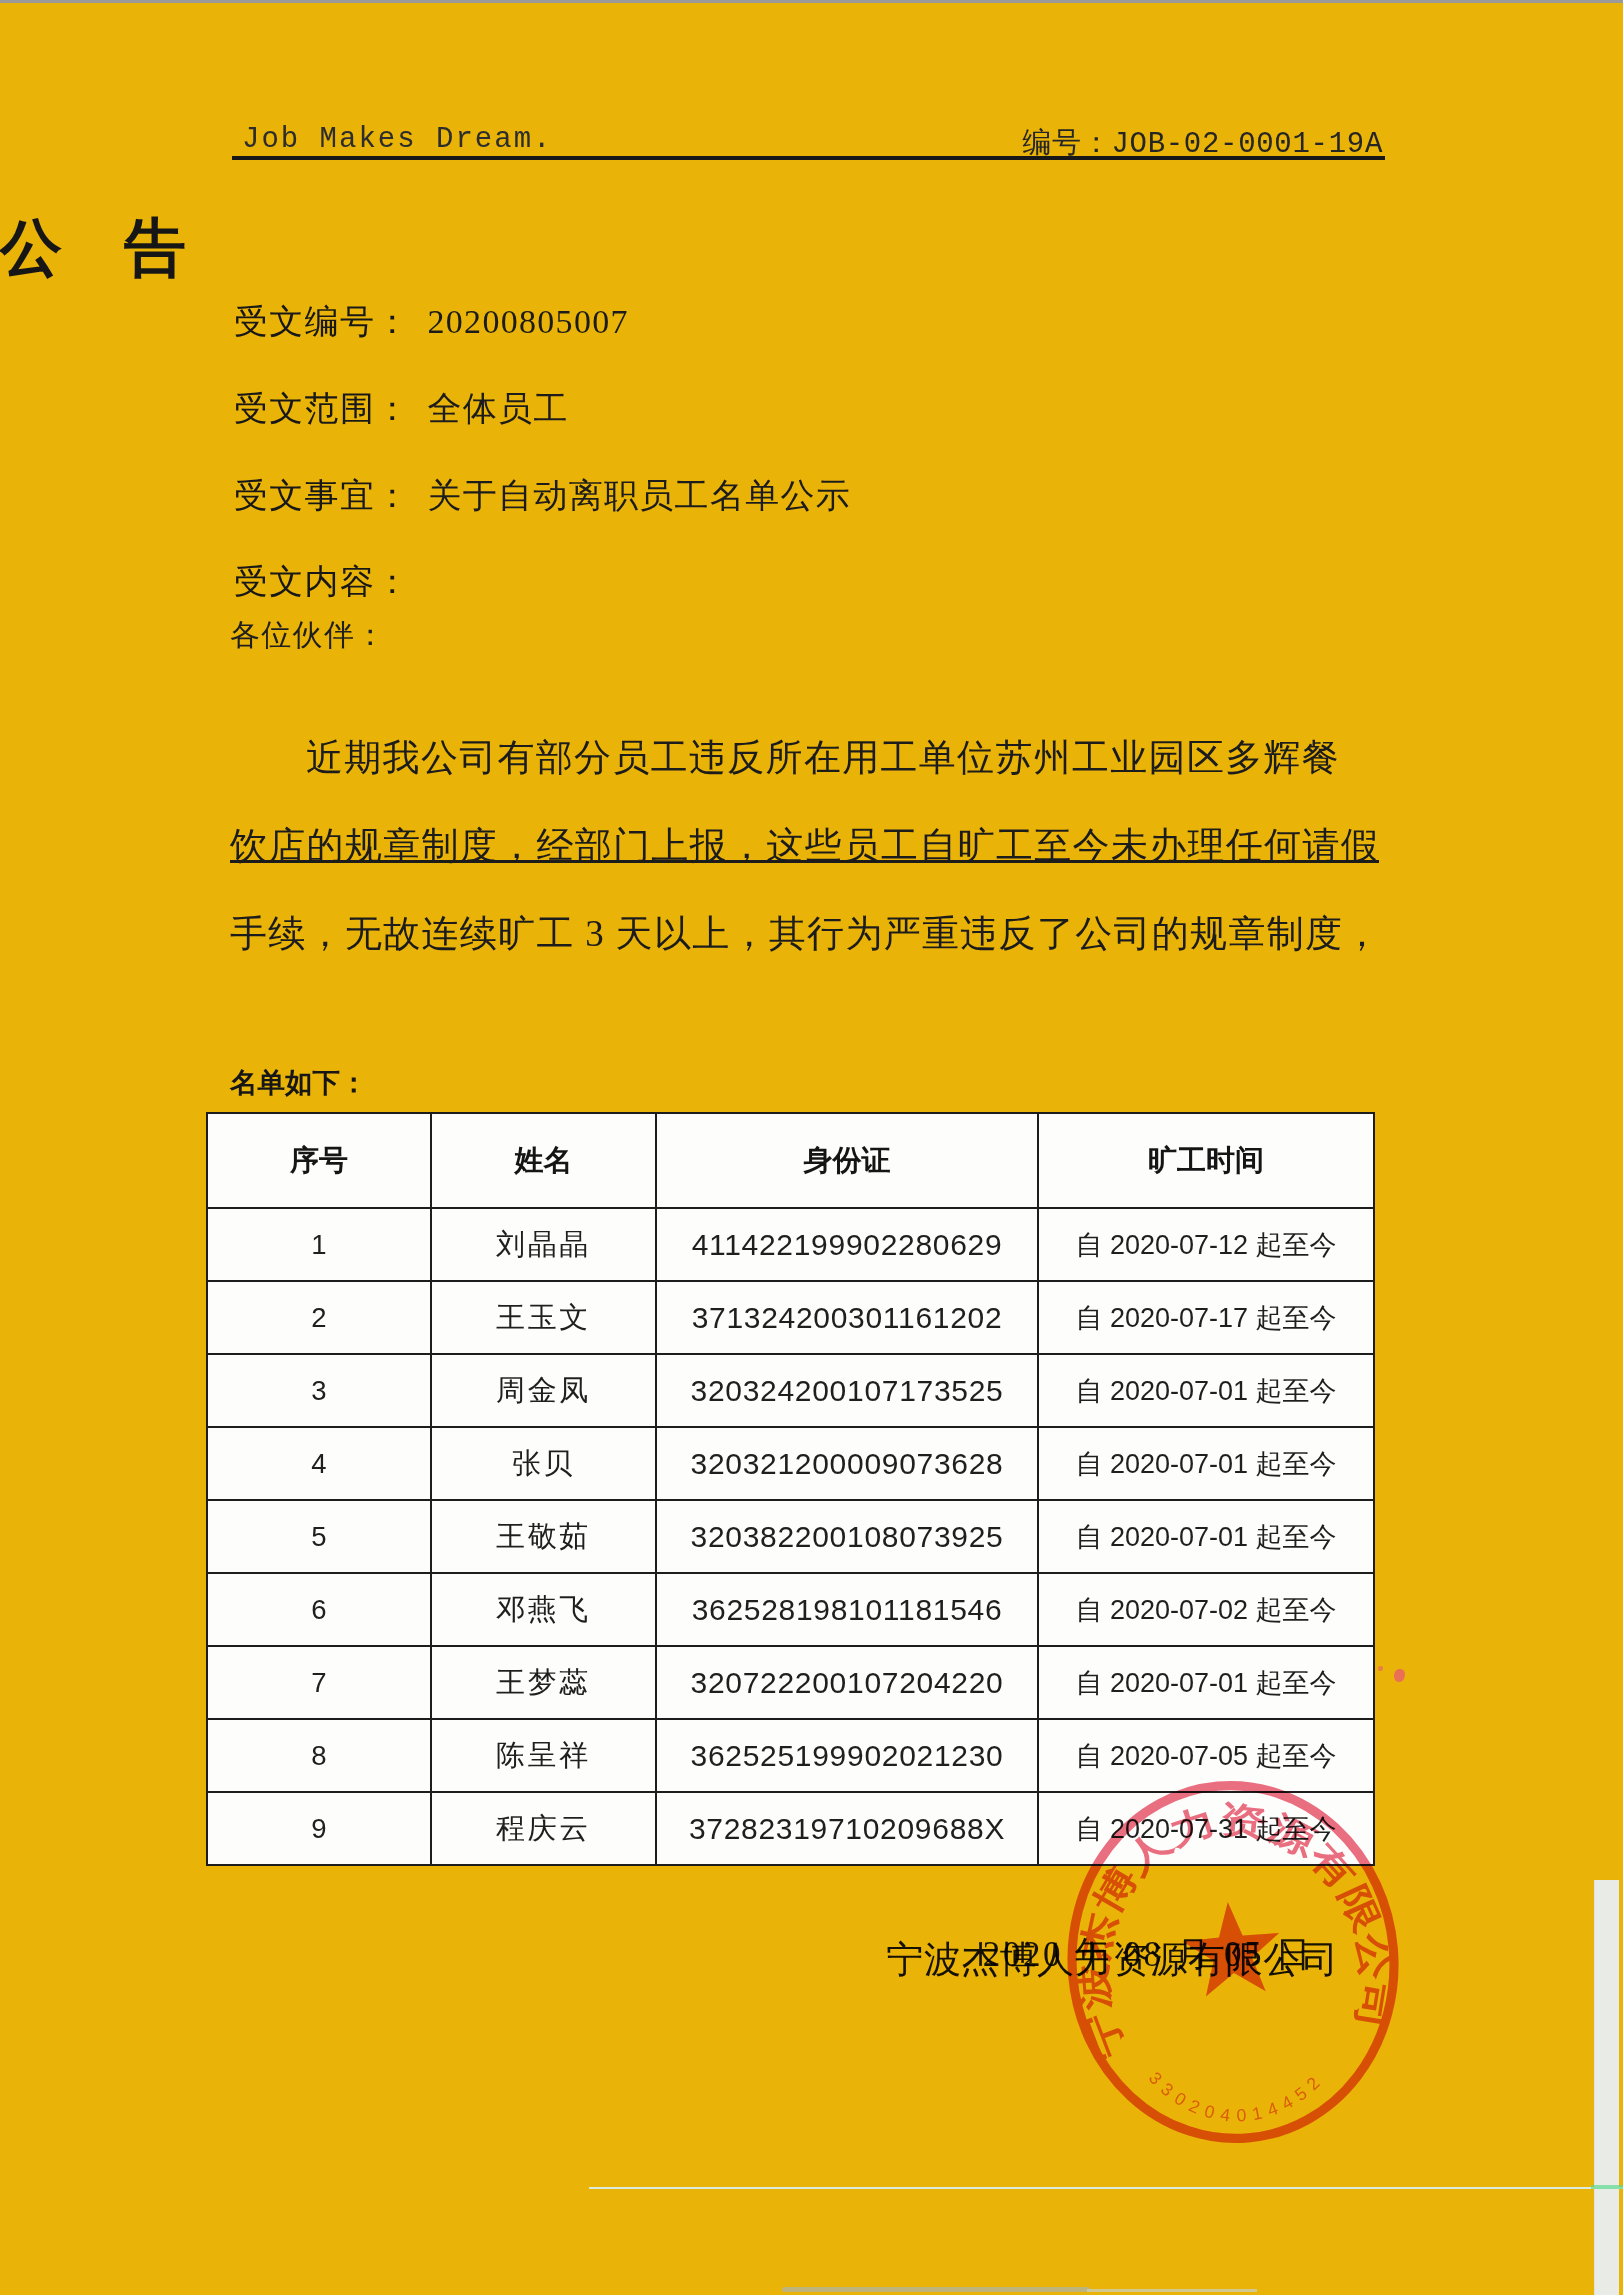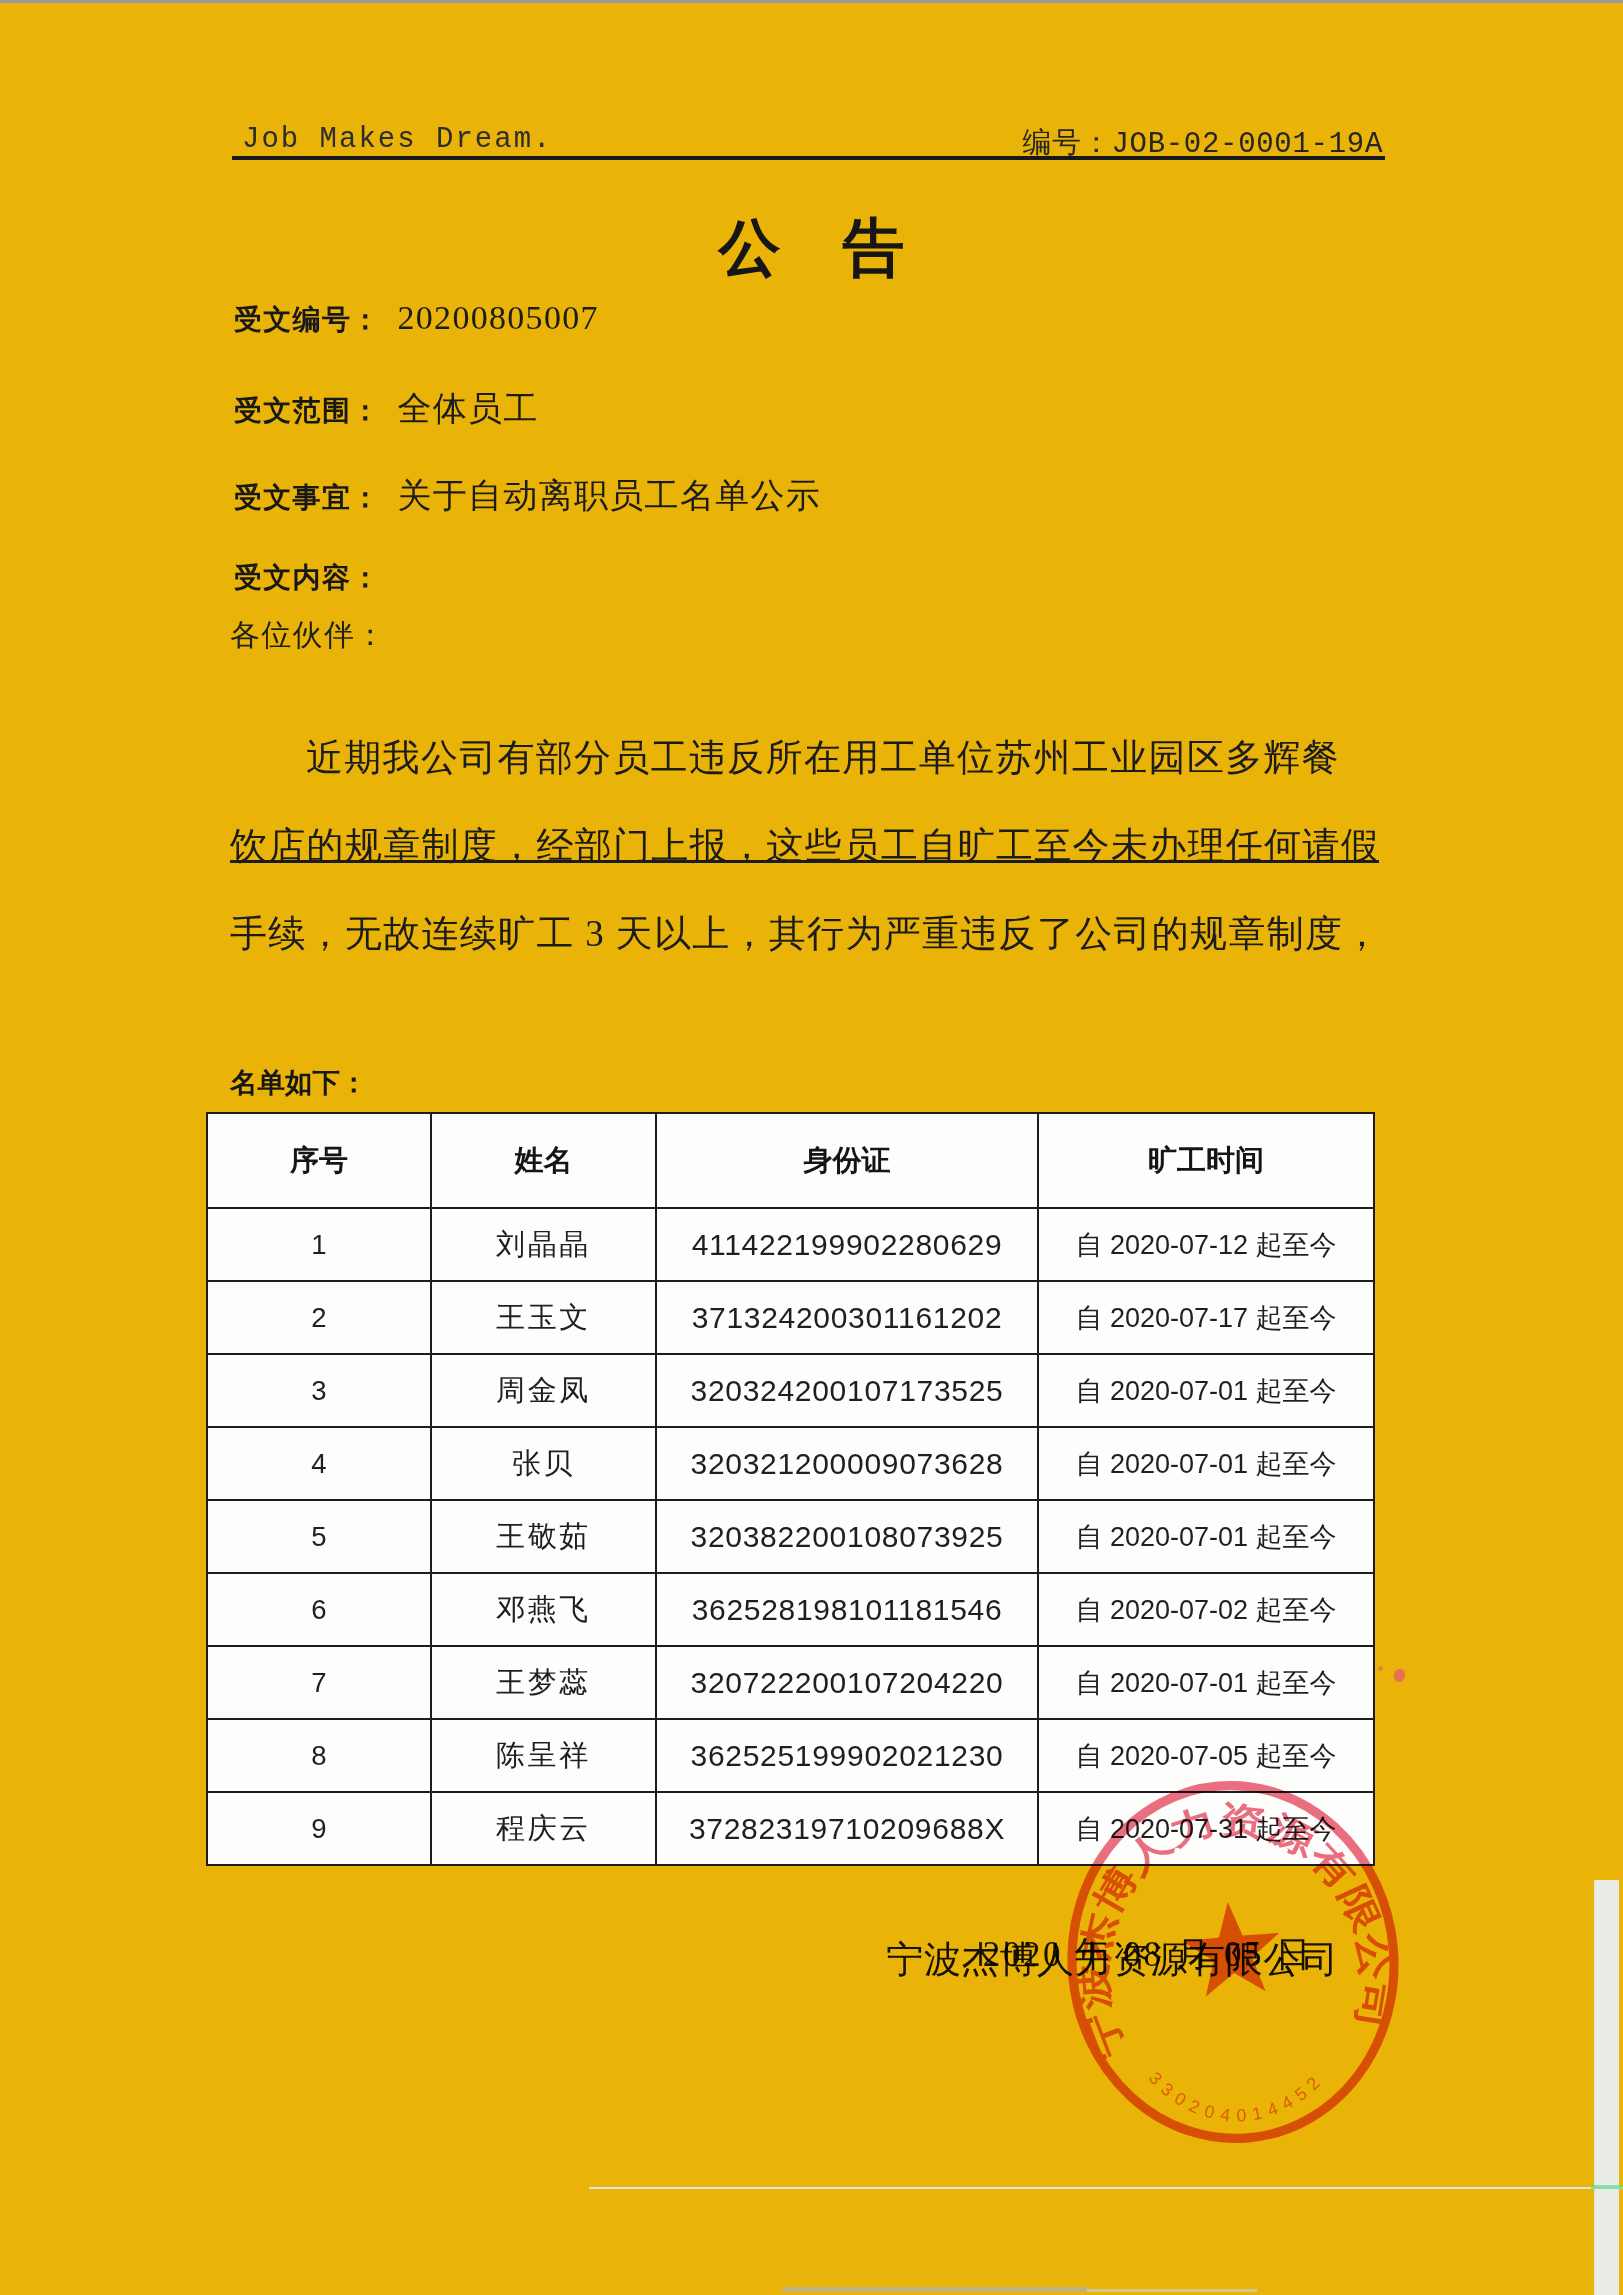--- a/index.html
+++ b/index.html
@@ -21,29 +21,28 @@
   }
   .hdr-right{
     right:240px;top:120px;
     font-family:"Liberation Mono","DejaVu Sans Mono",monospace;
     font-size:29px;letter-spacing:0.7px;color:#252525;
   }
   .rule{left:232px;top:153px;width:1153px;height:3.9px;background:#181818;}
   
   .title{
     left:0;top:203px;width:1623px;
-    text-align:center;
     font-size:62px;font-weight:bold;
     color:#161616;
   }
   
   .field-row{left:234px;display:flex;align-items:baseline;white-space:nowrap;}
   .field-label{
     font-family:"Liberation Sans","DejaVu Sans",sans-serif;
-    font-weight:bold;font-size:28px;color:#181818;letter-spacing:1.3px;
+    font-weight:normal;font-size:34px;color:#181818;letter-spacing:1.3px;
   }
   .field-value{font-size:34px;margin-left:17px;color:#1c1c1c;letter-spacing:1.3px;}
   .fr0{top:296px;}.fr1{top:383px;}.fr2{top:470px;}.fr3{top:556px;}
   
   .salutation{left:230px;top:612px;font-size:30px;letter-spacing:1.3px;}
   .para-line{
     left:230px;width:1152px;
     font-size:37px;letter-spacing:1.3px;color:#1c1c1c;
     white-space:nowrap;
   }

